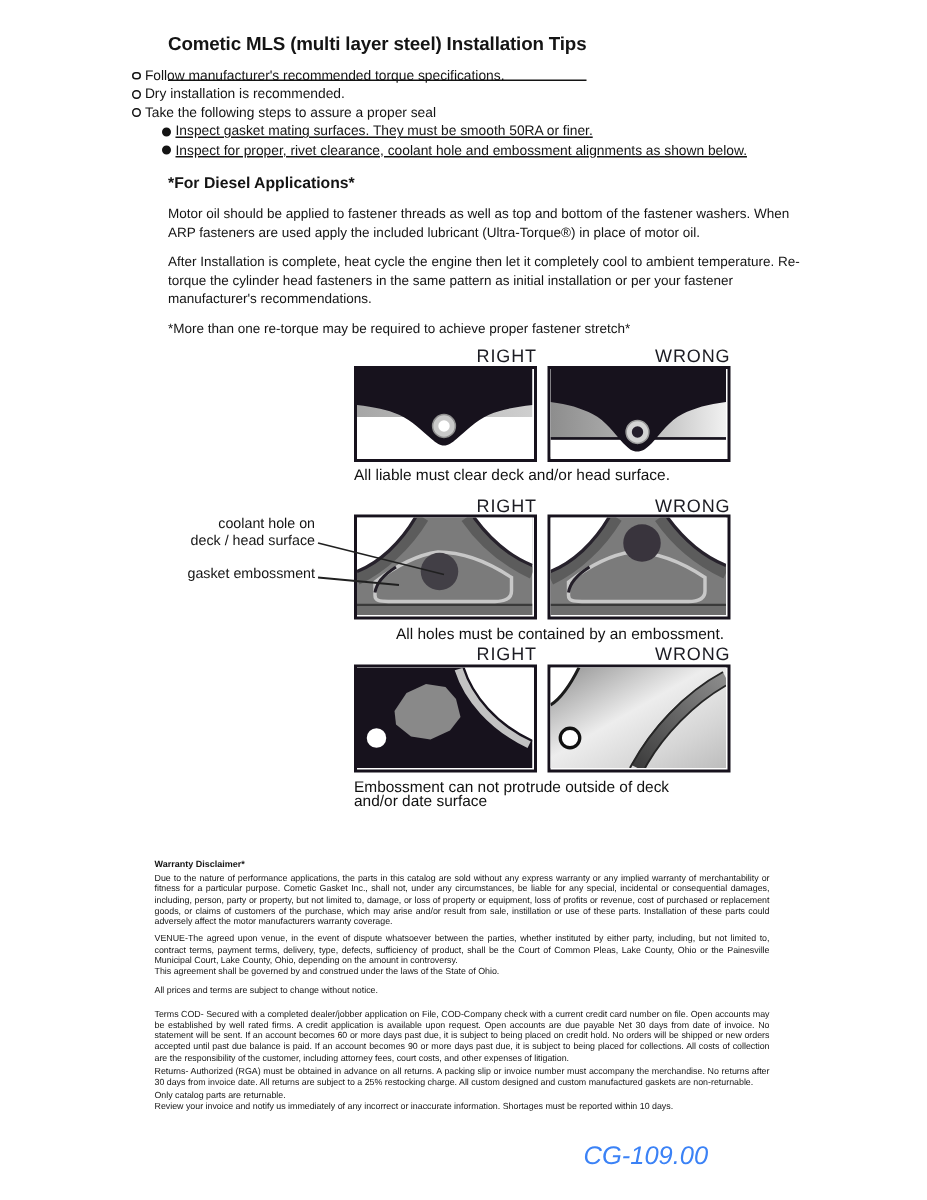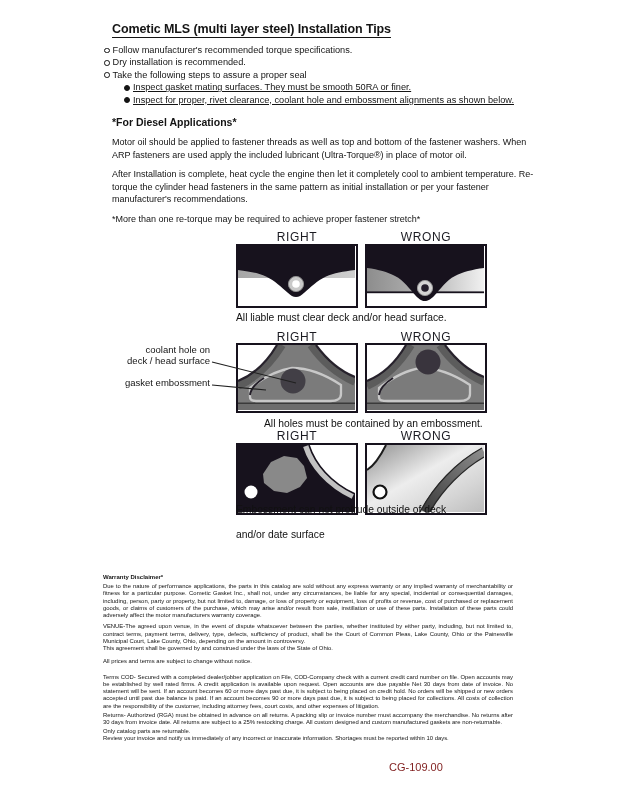--- a/index.html
+++ b/index.html
@@ -6,40 +6,40 @@
   .page {
     position:relative; width:618px; height:800px; background:#ffffff;
     margin:0 auto; overflow:hidden;
     font-family:"Liberation Sans", sans-serif; color:#141414;
     -webkit-text-size-adjust:none;
   }
   
   .doc-title {
     position:absolute; left:112px; top:22px;
     font-size:12.5px; font-weight:bold; letter-spacing:-0.1px;
-    border-bottom:1.6px solid #141414; padding-bottom:1px;
+    border-bottom:1.6px solid #141414; padding-bottom:17px;
     white-space:nowrap;
   }
-  .tips-list { position:absolute; left:104px; top:44px; width:470px; }
+  .tips-list { position:absolute; left:88px; top:44px; width:470px; }
   .bullet { display:flex; align-items:flex-start; font-size:9.2px; line-height:12.4px; white-space:nowrap; }
   .bullet .dot {
     flex:none; width:3.6px; height:3.6px; border:0.9px solid #141414;
     border-radius:50%; margin:3.6px 3px 0 0;
   }
   .bullet.sub { margin-left:20px;text-decoration:underline; }
   .bullet.sub .dot { background:#141414; width:4px; height:4px; border-color:#141414; margin-top:3.4px; }
 
   
   .diesel { position:absolute; left:112px; top:116px; width:424px; }
   .diesel-heading { font-size:10.5px; font-weight:bold; margin-bottom:8px; }
   .diesel p { margin:0 0 7px 0; font-size:9px; line-height:12.5px; }
 
   
   .fig-label {
-    position:absolute; width:122px; text-align:center;
+    position:absolute; width:122px; text-align:right;
     font-size:12px; letter-spacing:0.6px; color:#1b1b22; line-height:13px;
   }
   .fig-box {
     position:absolute; width:122px; box-sizing:border-box;
     border:2.5px solid #17121d; background:#fff;
   }
   .fig-box svg { display:block; }
   .fig-caption { position:absolute; left:236px; font-size:10.3px; line-height:12px; color:#111; white-space:nowrap; }
 
   .ann {
@@ -51,21 +51,21 @@
   
   .legal { position:absolute; left:103px; top:574px; width:410px; }
   .legal-heading { font-size:6px; font-weight:bold; margin-bottom:3px; }
   .legal p { margin:0; font-size:5.9px; line-height:7.25px; text-align:justify; }
   .legal .mb4 { margin-bottom:4px; }
   .legal .mb6 { margin-bottom:6px; }
   .legal .mb8 { margin-bottom:8px; }
   .legal .mb2 { margin-bottom:2px; }
   .legal .mb1 { margin-bottom:1.5px; }
 
-  .page-code { position:absolute; left:389px; top:761px; font-size:11px; color:#7f1d1d; }
+  .page-code { position:absolute; left:389px; top:761px; font-size:17px; color:#3b82f6;font-style:italic; }
 </style>
 </head>
 <body>
 
 <div class="page">
 
   <div class="doc-title">Cometic MLS (multi layer steel) Installation Tips</div>
 
   <div class="tips-list">
     <div class="bullet">
@@ -217,21 +217,21 @@
       <rect width="117" height="67" fill="#ffffff"></rect>
       <path d="M19,0 H117 V67 H0 V25 C8,20 14,10 19,0 Z" fill="url(#g3w)"></path>
       <path d="M19,0 C14,10 8,20 0,25" stroke="#1c1c1c" stroke-width="2" fill="none"></path>
       <path d="M58,67 C70,43 92,20 117,7" stroke="url(#g3s)" stroke-width="9" fill="none"></path>
       <path d="M53,67 C66,42 89,17 115,3" stroke="#262626" stroke-width="1.3" fill="none"></path>
       <path d="M63,67 C75,45 96,24 117,12" stroke="#262626" stroke-width="1.3" fill="none"></path>
       <circle cx="13" cy="47" r="6.5" fill="#ffffff" stroke="#111111" stroke-width="2.2"></circle>
     </svg>
   </div>
 
-  <div class="fig-caption" style="top:504px;">Embossment can not protrude outside of deck</div>
+  <div class="fig-caption" style="top:520px;">Embossment can not protrude outside of deck</div>
   <div class="fig-caption" style="top:529px;">and/or date surface</div>
 
   <div class="legal">
     <div class="legal-heading">Warranty Disclaimer*</div>
     <p class="mb4">Due to the nature of performance applications, the parts in this catalog are sold without any express warranty or any implied warranty of merchantability or fitness for a particular purpose.  Cometic Gasket Inc., shall not, under any circumstances, be liable for any special, incidental or consequential damages, including, person, party or property, but not limited to, damage, or loss of property or equipment, loss of profits or revenue, cost of purchased or replacement goods, or claims of customers of the purchase, which may arise and/or result from sale, instillation or use of these parts.  Installation of these parts could adversely affect the motor manufacturers warranty coverage.</p>
     <p>VENUE-The agreed upon venue, in the event of dispute whatsoever between the parties, whether instituted by either party, including, but not limited to, contract terms, payment terms, delivery, type, defects, sufficiency of product, shall be the Court of Common Pleas, Lake County, Ohio or the Painesville Municipal Court, Lake County, Ohio, depending on the amount in controversy.</p>
     <p class="mb6">This agreement shall be governed by and construed under the laws of the State of Ohio.</p>
     <p class="mb8">All prices and terms are subject to change without notice.</p>
     <p class="mb2">Terms COD- Secured with a completed dealer/jobber application on File, COD-Company check with a current credit card number on file.  Open accounts may be established by well rated firms.  A credit application is available upon request.  Open accounts are due payable Net 30 days from date of invoice.  No statement will be sent.  If an account becomes 60 or more days past due, it is subject to being placed on credit hold.  No orders will be shipped or new orders accepted until past due balance is paid.  If an account becomes 90 or more days past due, it is subject to being placed for collections.  All costs of collection are the responsibility of the customer, including attorney fees, court costs, and other expenses of litigation.</p>
     <p class="mb1">Returns- Authorized (RGA) must be obtained in advance on all returns.  A packing slip or invoice number must accompany the merchandise.  No returns after 30 days from invoice date.  All returns are subject to a 25% restocking charge.  All custom designed and custom manufactured gaskets are non-returnable.</p>

